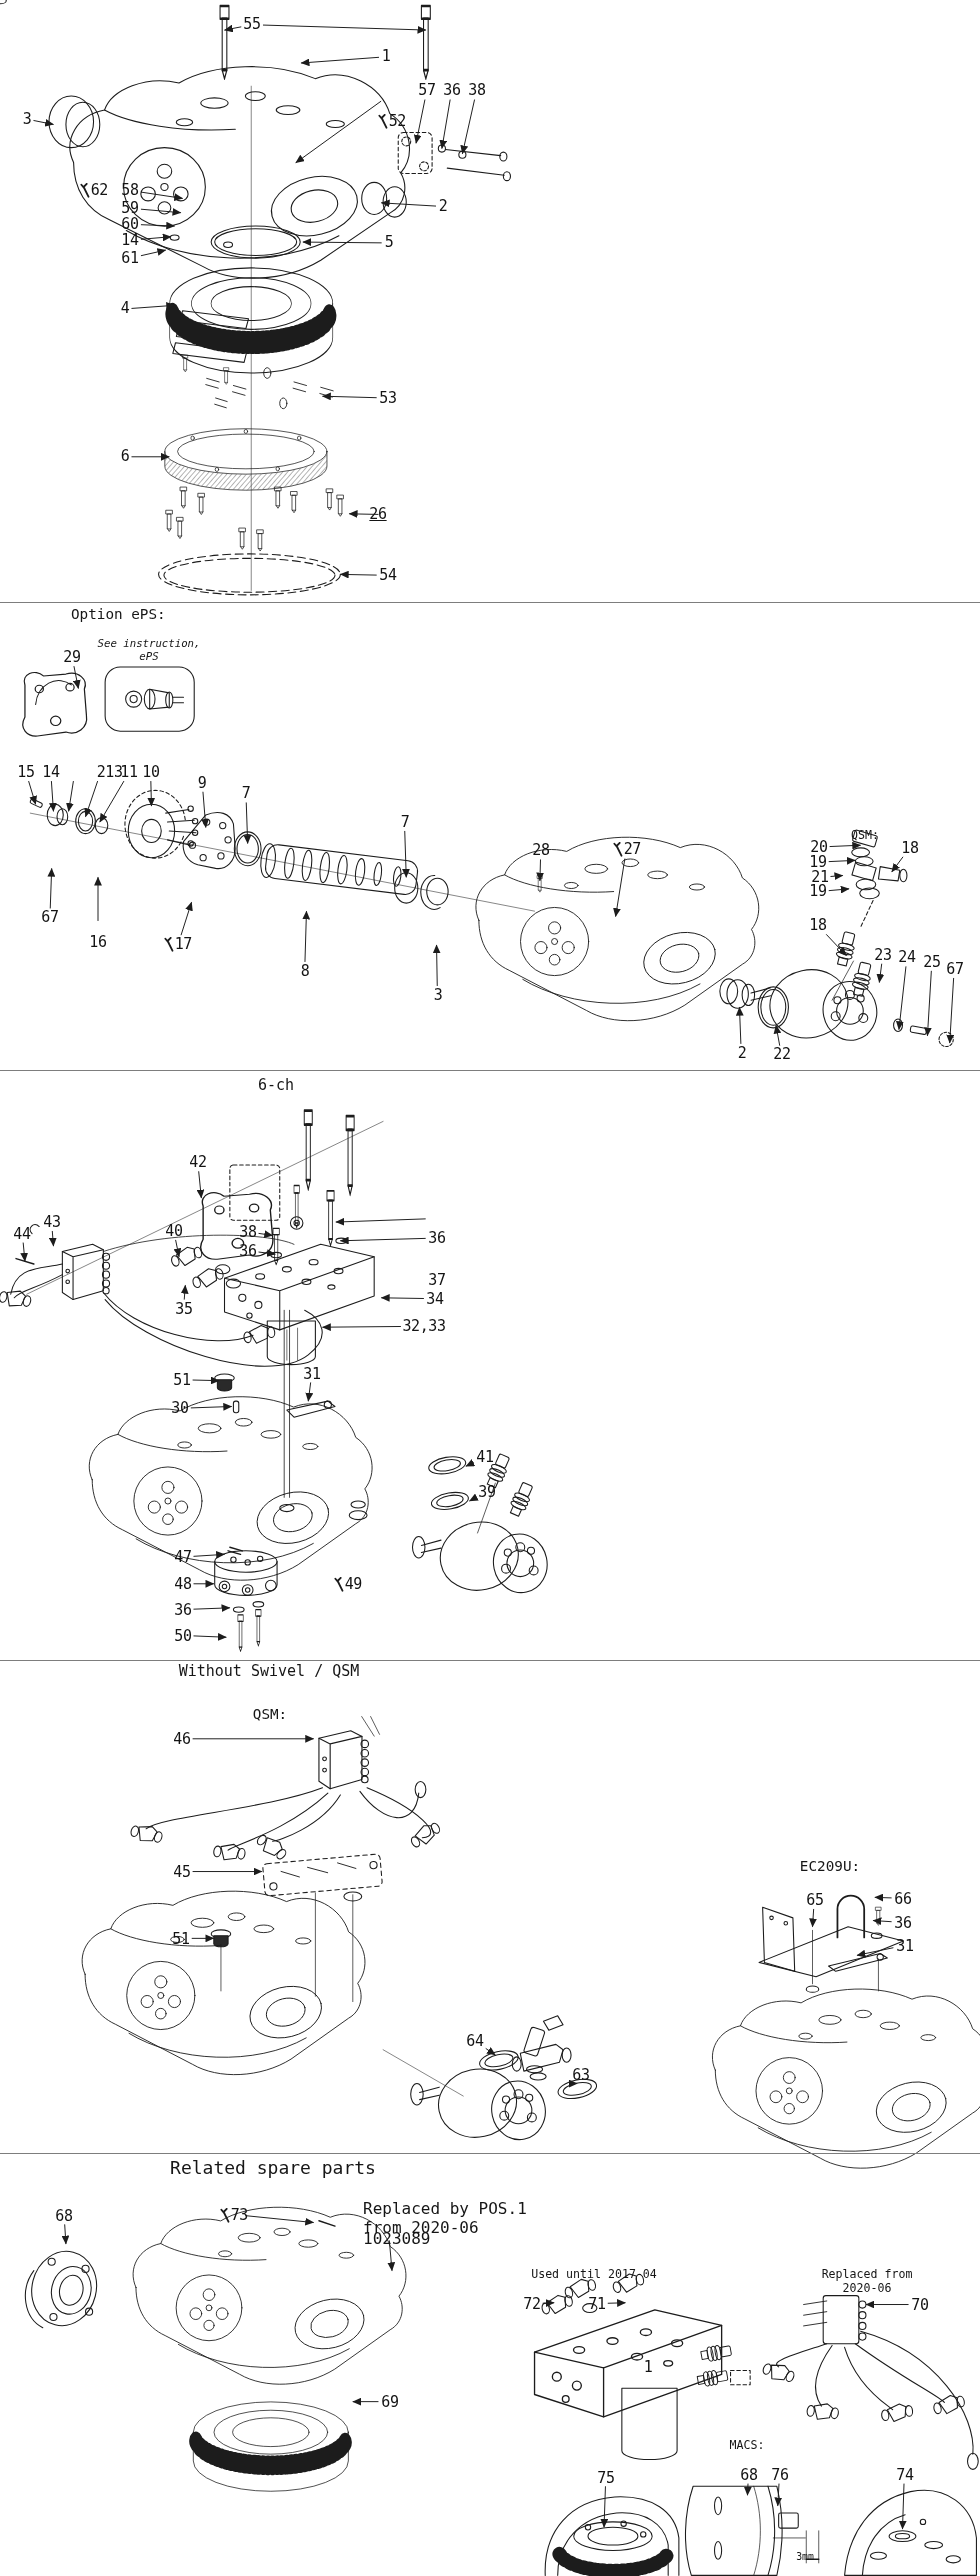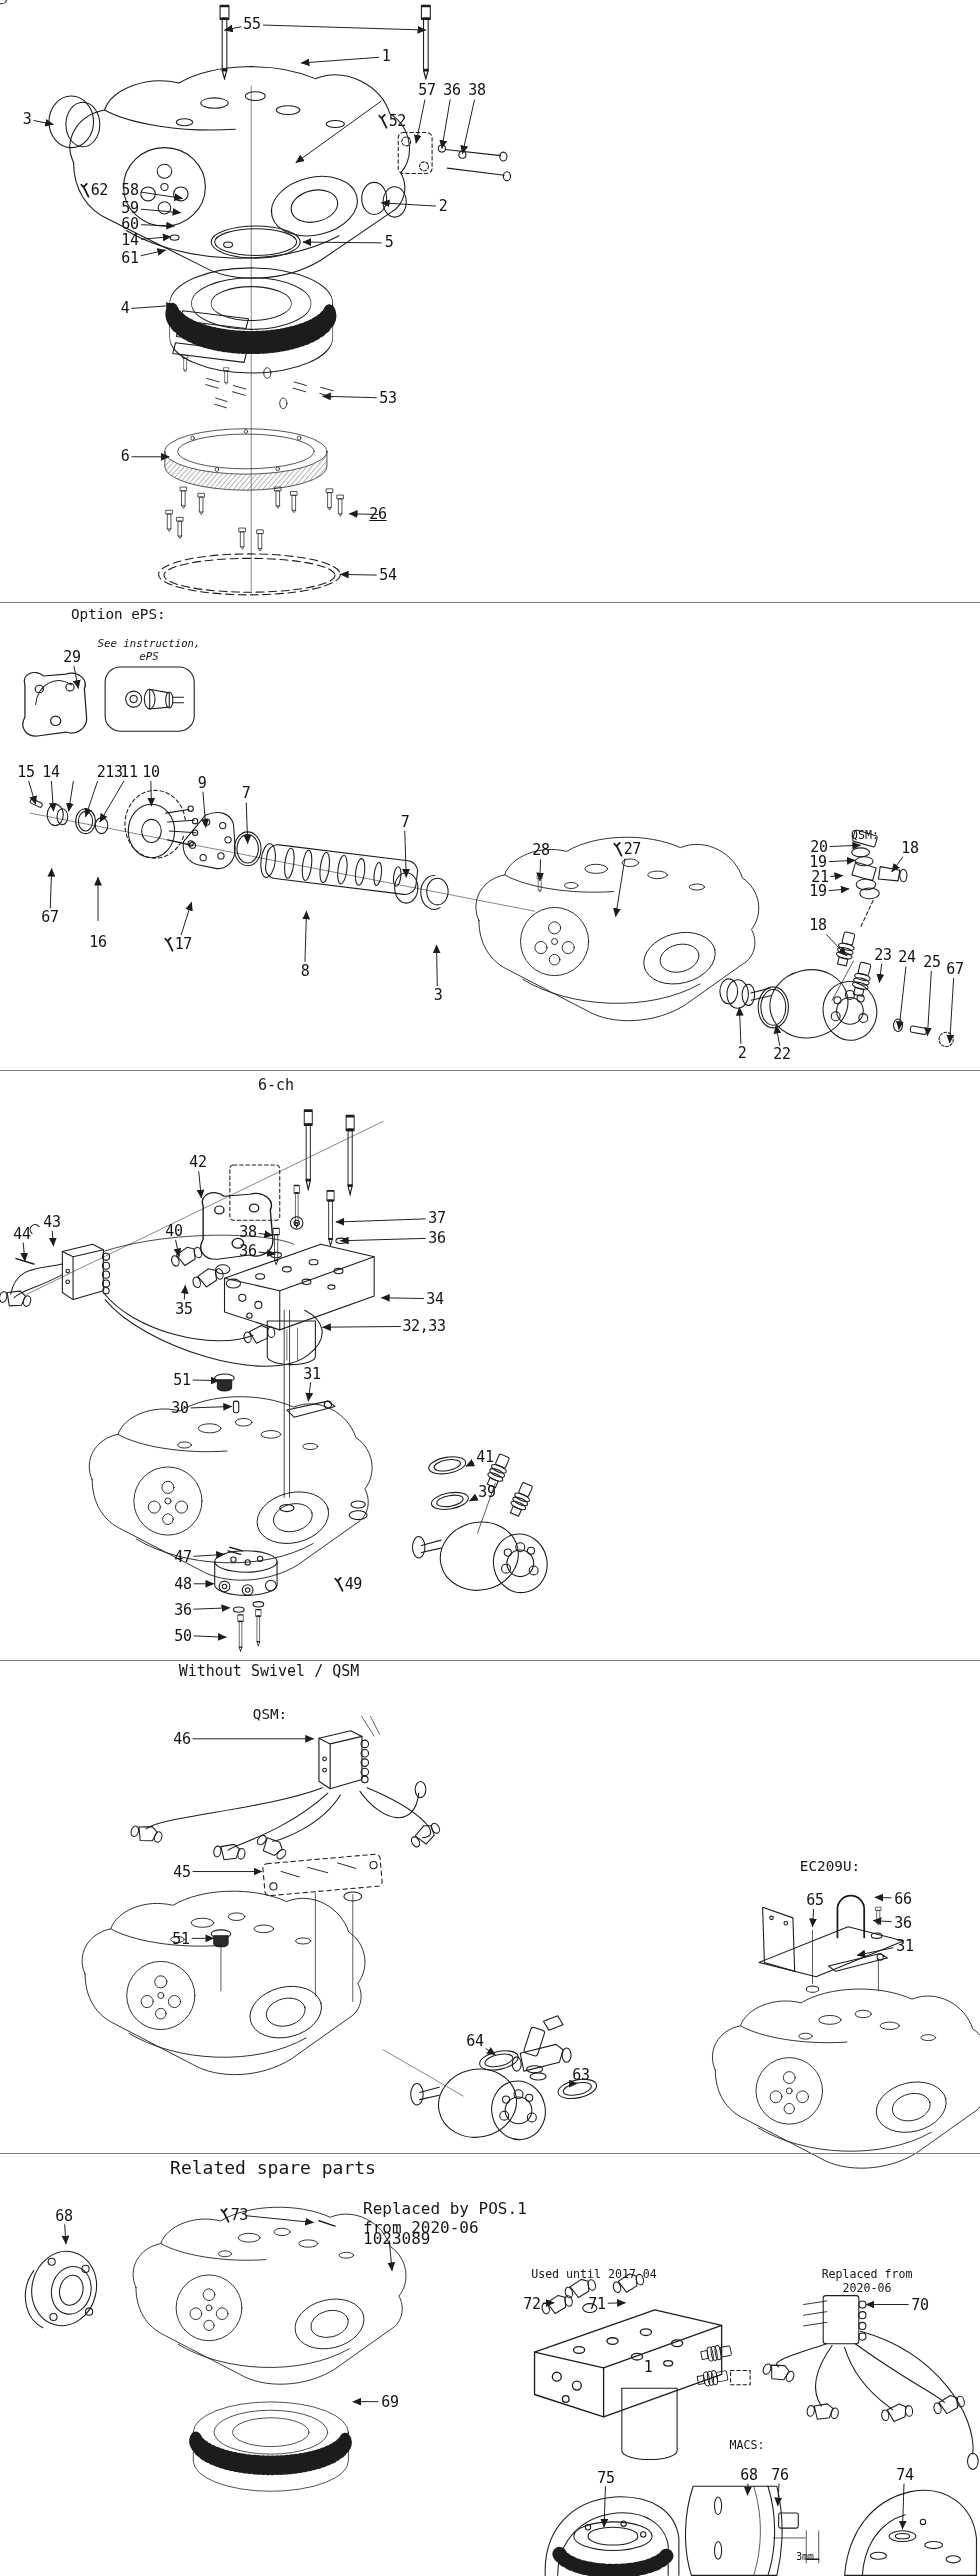--- a/index.html
+++ b/index.html
@@ -621,21 +621,21 @@
       <div class="callout" style="left: 932px; top: 962px;">25</div>
       <div class="callout" style="left: 955px; top: 969px;">67</div>
       <div class="callout" style="left: 742px; top: 1053px;">2</div>
       <div class="callout" style="left: 782px; top: 1054px;">22</div>
       <div class="callout" style="left: 198px; top: 1162px;">42</div>
       <div class="callout" style="left: 22px; top: 1234px;">44</div>
       <div class="callout" style="left: 52px; top: 1222px;">43</div>
       <div class="callout" style="left: 174px; top: 1231px;">40</div>
       <div class="callout" style="left: 248px; top: 1232px;">38</div>
       <div class="callout" style="left: 248px; top: 1251px;">36</div>
-      <div class="callout" style="left: 437px; top: 1218px;">37</div>
+      <div class="callout" style="left: 437px; top: 1280px;">37</div>
       <div class="callout" style="left: 437px; top: 1238px;">36</div>
       <div class="callout" style="left: 184px; top: 1309px;">35</div>
       <div class="callout" style="left: 435px; top: 1299px;">34</div>
       <div class="callout" style="left: 424px; top: 1326px;">32,33</div>
       <div class="callout" style="left: 182px; top: 1380px;">51</div>
       <div class="callout" style="left: 180px; top: 1408px;">30</div>
       <div class="callout" style="left: 312px; top: 1374px;">31</div>
       <div class="callout" style="left: 485px; top: 1457px;">41</div>
       <div class="callout" style="left: 487px; top: 1492px;">39</div>
       <div class="callout" style="left: 183px; top: 1557px;">47</div>

